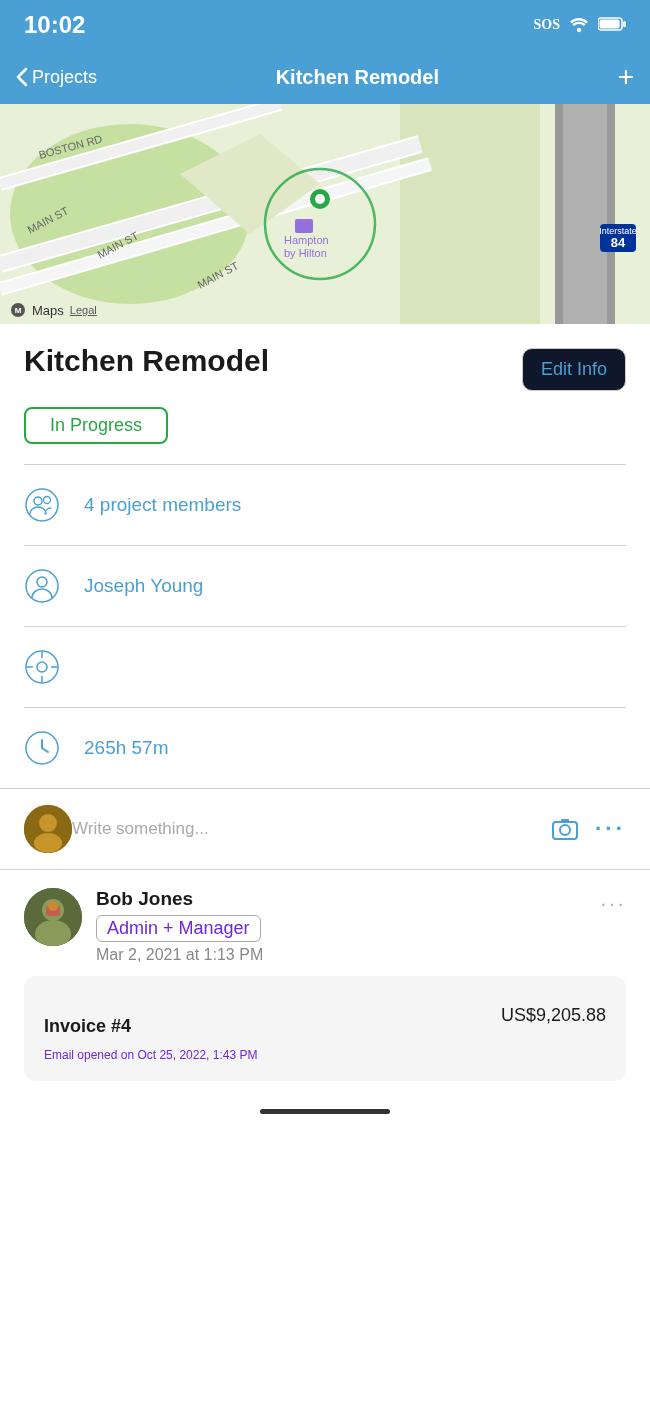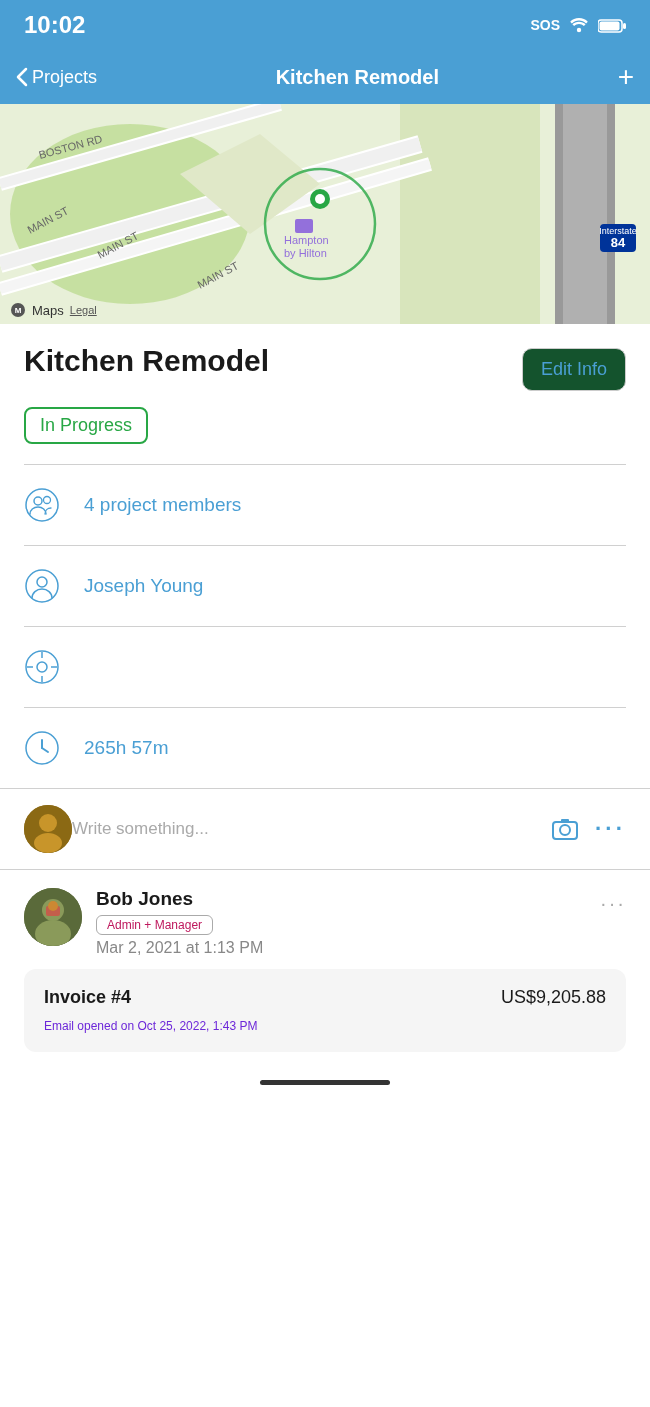--- a/index.html
+++ b/index.html
@@ -21,24 +21,25 @@
       justify-content: space-between;
       padding: 0 24px;
       color: #fff;
     }
     .status-time {
       font-size: 24px;
       font-weight: 600;
     }
     .status-icons {
       display: flex;
-      align-items: flex-end;
+      align-items: flex-start;
       gap: 8px;
       font-size: 14px;
       font-weight: 600;
+      font-family: Liberation Serif, serif;
     }
 
     
     .nav-bar {
       background: #4A9FD4;
       height: 54px;
       display: flex;
       align-items: center;
       justify-content: space-between;
       padding: 0 16px;
@@ -112,32 +113,32 @@
       font-weight: 700;
       color: #1a1a1a;
       line-height: 1.15;
     }
     .edit-info-btn {
       border: 1.5px solid #ccc;
       border-radius: 10px;
       padding: 10px 18px;
       font-size: 18px;
       color: #4A9FD4;
-      background: #14532d;
+      background: #0f172a;
       cursor: pointer;
       white-space: nowrap;
       flex-shrink: 0;
       margin-top: 4px;
     }
 
     .status-badge {
       display: inline-block;
       border: 2px solid #28a745;
       border-radius: 8px;
-      padding: 6px 14px;
+      padding: 6px 24px;
       font-size: 18px;
       color: #28a745;
       font-weight: 500;
       margin-bottom: 20px;
     }
 
     .divider {
       height: 1px;
       background: #d0d0d0;
       margin: 0 0;
@@ -228,22 +229,22 @@
       font-size: 19px;
       font-weight: 600;
       color: #1a1a1a;
       margin-bottom: 5px;
     }
     .post-role-badge {
       display: inline-block;
       border: 1px solid #aaa;
       border-radius: 6px;
       padding: 2px 10px;
-      font-size: 12px;
-      color: #be185d;
+      font-size: 18px;
+      color: #6d28d9;
       margin-bottom: 4px;
     }
     .post-time {
       font-size: 16px;
       color: #888;
     }
     .post-more {
       color: #aaa;
       font-size: 20px;
       letter-spacing: 2px;
@@ -261,20 +262,21 @@
     .invoice-row {
       display: flex;
       justify-content: space-between;
       align-items: center;
       margin-bottom: 8px;
     }
     .invoice-number {
       font-size: 18px;
       font-weight: 700;
       color: #1a1a1a;
+      margin-top: 22px;
     }
     .invoice-amount {
       font-size: 18px;
       color: #1a1a1a;
     }
     .invoice-status {
       font-size: 12px;
       color: #6d28d9;
     }
 

